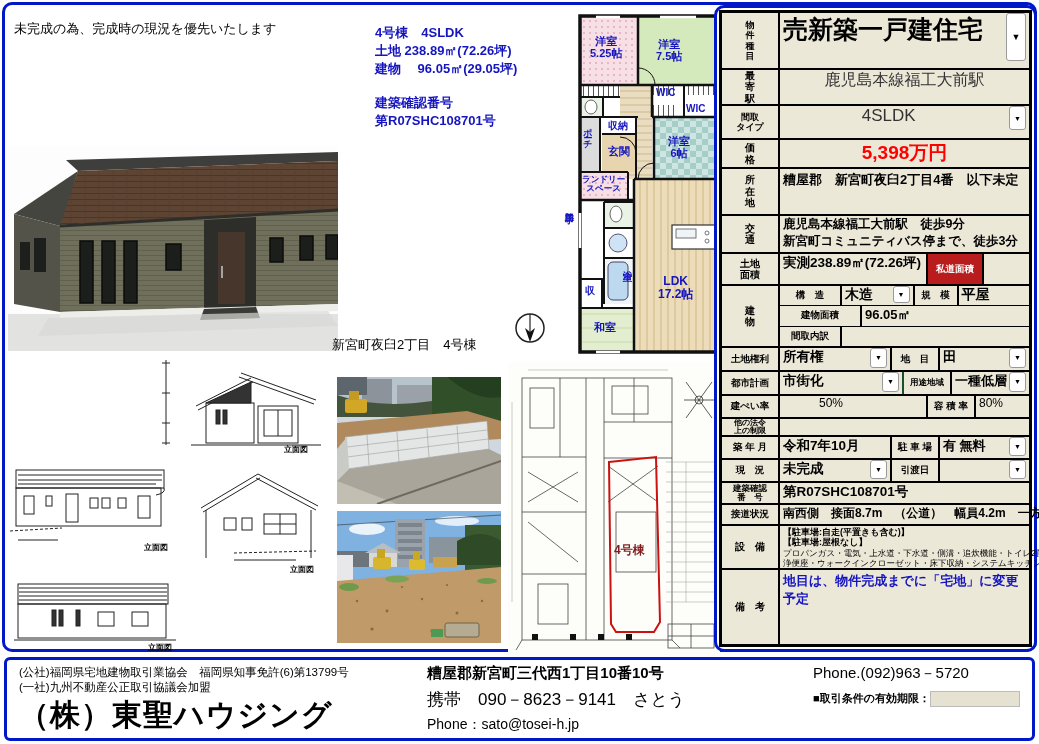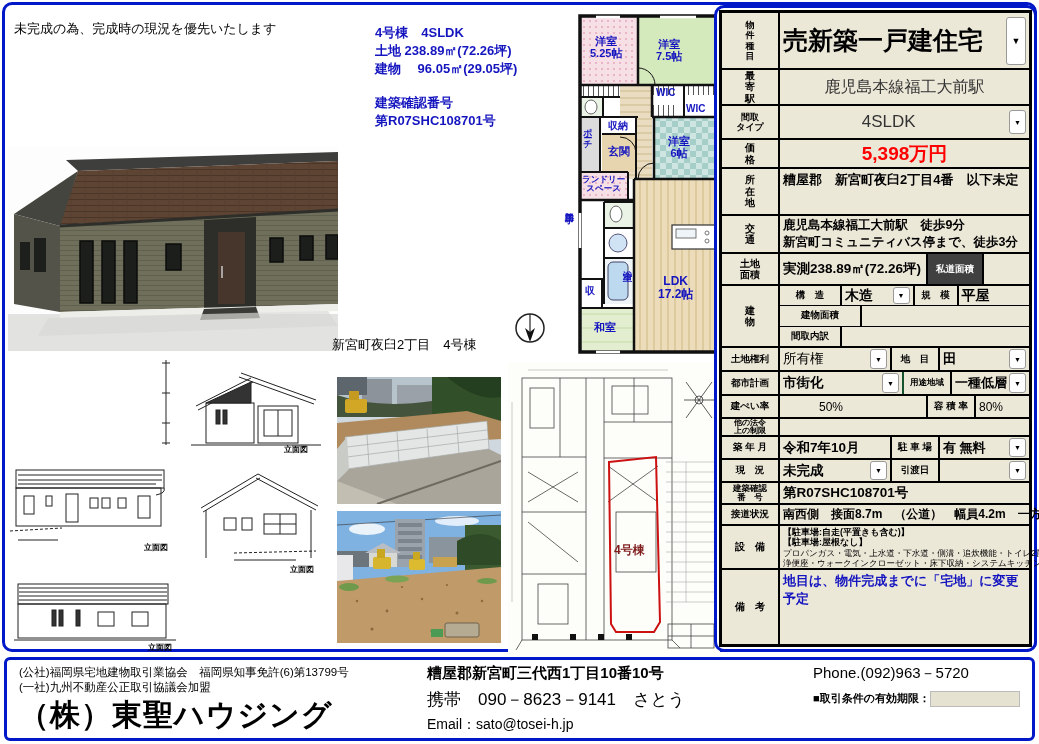--- a/index.html
+++ b/index.html
@@ -8,21 +8,21 @@
   .abs{position:absolute;}
   
   .bframe{border:3px solid #0018c8;border-radius:10px;box-sizing:border-box;background:#fff;}
   
   .tableFrame{left:714px;top:5px;width:323px;height:647px;padding:2px;}
   .ptable{width:100%;height:100%;border:3px solid #000;box-sizing:border-box;background:#ece8d8;display:flex;flex-direction:column;}
   .prow{display:flex;border-bottom:2px solid #000;box-sizing:border-box;flex:none;}
   .prow:last-child{border-bottom:none;flex:1;}
   .lblcell{width:58px;flex:none;border-right:2px solid #000;display:flex;align-items:center;justify-content:center;
            text-align:center;font-weight:bold;font-size:10px;line-height:1.15;white-space:pre-line;box-sizing:border-box;}
-  .vcell{flex:1;display:flex;align-items:center;padding:0 3px;box-sizing:border-box;min-width:0;}
+  .vcell{flex:1;display:flex;align-items:flex-start;padding:0 3px;box-sizing:border-box;min-width:0;}
   .sublbl{flex:none;border-right:2px solid #000;display:flex;align-items:center;justify-content:center;
           font-weight:bold;font-size:9.5px;text-align:center;white-space:pre-line;box-sizing:border-box;}
   .ddbtn{flex:none;width:15px;height:80%;max-height:22px;background:#fff;border:1px solid #9a9a9a;border-radius:3px;
          display:flex;align-items:center;justify-content:center;font-size:7px;margin-left:auto;cursor:default;}
   .ddbtn-tall{height:46px;max-height:none;width:18px;font-size:9px;}
   .pre{white-space:pre-line;}
   
   .fpl{color:#1515c0;font-weight:bold;font-size:11px;line-height:1.1;white-space:pre-line;text-align:center;}
   .vert{writing-mode:vertical-rl;text-orientation:upright;letter-spacing:1px;}
   
@@ -491,55 +491,58 @@
 新宮町コミュニティバス停まで、徒歩3分</span>
         </div>
       </div>
 
       <div class="prow" style="height:32px;">
         <div class="lblcell">土地
 面積</div>
         <div class="vcell" style="flex:none;width:148px;border-right:2px solid #000;">
           <span style="font-size:13.5px;font-weight:600;">実測238.89㎡(72.26坪)</span>
         </div>
-        <div class="sublbl" style="width:56px;background:#404040;color:#fff;border-right:2px solid #000;">私道面積</div>
+        <div class="sublbl" style="width:56px;background:#b91c1c;color:#fff;border-right:2px solid #000;">私道面積</div>
         <div class="vcell"></div>
       </div>
 
       <div class="prow" style="height:62px;">
         <div class="lblcell">建
 物</div>
         <div style="flex:1;display:flex;flex-direction:column;min-width:0;">
           <div style="flex:1;display:flex;border-bottom:1.5px solid #000;">
             <div class="sublbl" style="width:62px;">構　造</div>
             <div class="vcell" style="border-right:2px solid #000;">
               <span style="font-size:14px;font-weight:600;">木造</span>
               <span class="ddbtn">▼</span>
             </div>
             <div class="sublbl" style="width:44px;">規　模</div>
             <div class="vcell">
               <span style="font-size:14px;font-weight:600;">平屋</span>
             </div>
           </div>
           <div style="flex:1;display:flex;border-bottom:1.5px solid #000;">
             <div class="sublbl" style="width:82px;">建物面積</div>
+            <div class="vcell">
+              <span style="font-size:13px;font-weight:600;">96.05㎡</span>
+            </div>
           </div>
           <div style="flex:1;display:flex;">
             <div class="sublbl" style="width:62px;">間取内訳</div>
             <div class="vcell">
               <span style="font-size:12px;"></span>
             </div>
           </div>
         </div>
       </div>
 
       <div class="prow" style="height:24px;">
         <div class="lblcell" style="font-size:9.5px;">土地権利</div>
         <div class="vcell" style="flex:none;width:112px;border-right:2px solid #000;">
-          <span style="font-size:13.5px;font-weight:400;">所有権</span>
+          <span style="font-size:13.5px;font-weight:700;">所有権</span>
           <span class="ddbtn">▼</span>
         </div>
         <div class="sublbl" style="width:48px;">地　目</div>
         <div class="vcell">
           <span style="font-size:13.5px;font-weight:600;">田</span>
           <span class="ddbtn">▼</span>
         </div>
       </div>
 
       <div class="prow" style="height:24px;">
@@ -638,21 +641,21 @@
 
     <div class="abs" style="left:12px;top:5px;width:400px;">
       <div style="font-size:11.5px;">(公社)福岡県宅地建物取引業協会　福岡県知事免許(6)第13799号</div>
       <div style="font-size:11.5px;">(一社)九州不動産公正取引協議会加盟</div>
       <div style="font-size:30px;font-weight:bold;letter-spacing:1px;margin-top:0px;white-space:nowrap;">（株）東聖ハウジング</div>
     </div>
 
     <div class="abs" style="left:420px;top:4px;width:370px;">
       <div style="font-size:15px;font-weight:600;">糟屋郡新宮町三代西1丁目10番10号</div>
       <div style="font-size:17px;margin-top:5px;">携帯　090－8623－9141　さとう</div>
-      <div style="font-size:14px;margin-top:5px;">Email：sato@tosei-h.jp</div>
+      <div style="font-size:14px;margin-top:5px;">Phone：sato@tosei-h.jp</div>
     </div>
 
     <div class="abs" style="left:806px;top:4px;width:218px;">
       <div style="font-size:15px;">Phone.(092)963－5720</div>
       <div style="display:flex;align-items:flex-start;margin-top:8px;">
         <span style="font-size:11px;font-weight:bold;white-space:nowrap;">■取引条件の有効期限：</span>
         <span class="beigebox" style="width:90px;height:16px;"></span>
       </div>
     </div>
   </div>

